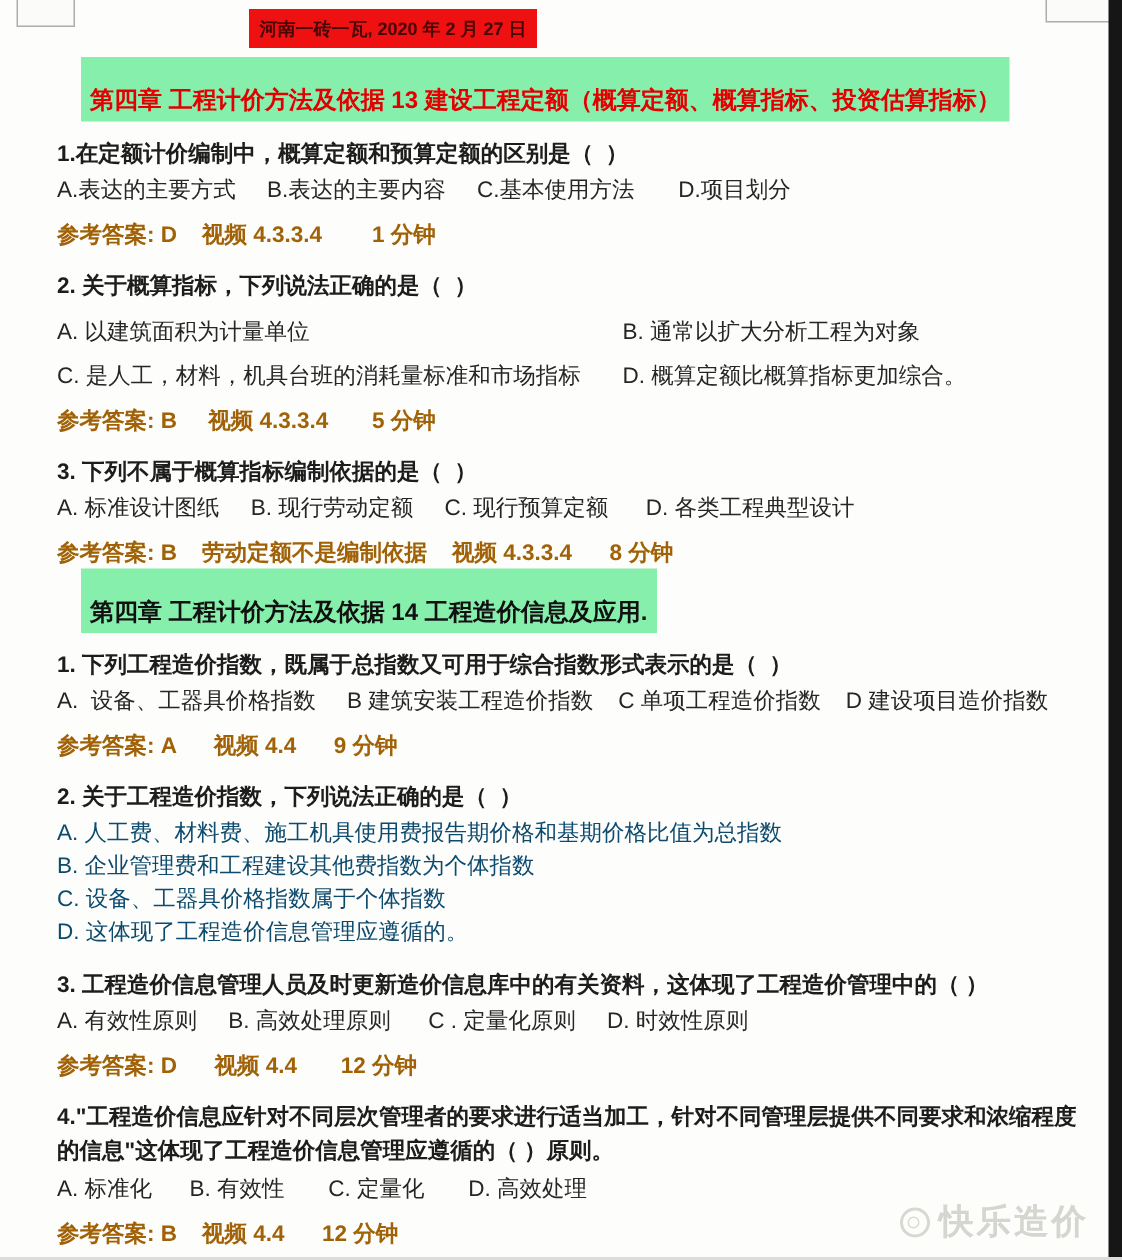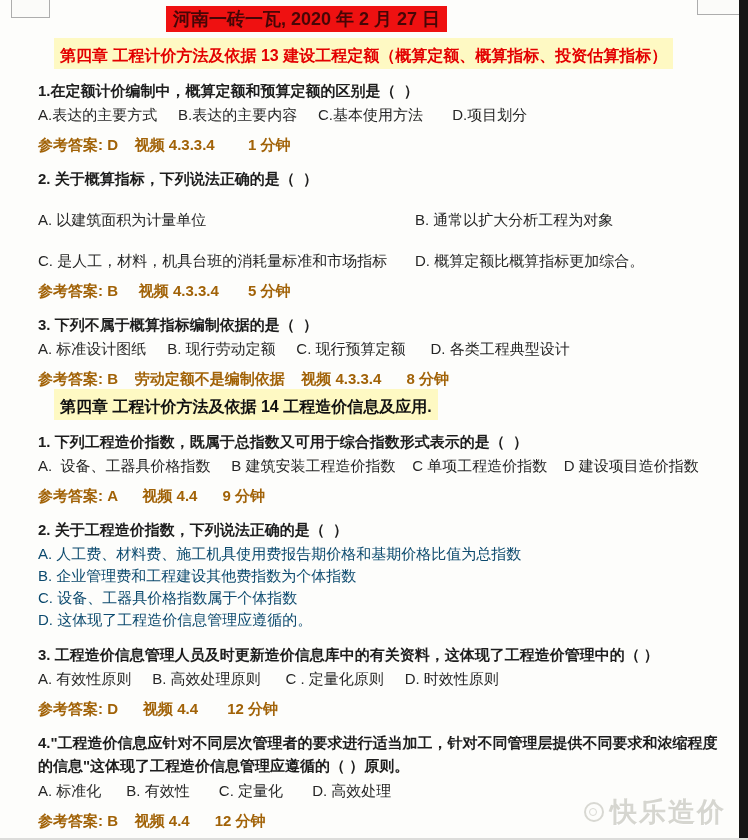--- a/index.html
+++ b/index.html
@@ -20,47 +20,47 @@
   .corner{position:absolute;border:1px solid #adadad;background:#fbfbf9;}
   .corner-left{left:11px;top:-13px;width:37px;height:29px;}
   .corner-right{left:697px;top:-15px;width:48px;height:28px;}
 
   .banner-row{margin:6px 0 0 128px;}
   .banner{
     display:inline-block;
     background:#ef1111;
     color:#470606;
     font-weight:700;
-    font-size:18px;
+    font-size:12px;
     padding:3px 7px 2px 7px;
     line-height:21px;
     white-space:pre-wrap;
   }
   .hl-row{margin-top:6px;margin-left:16px;}
   .hl-row2{margin-left:16px;}
   .hl{
     display:inline-block;
-    background:#fef9c3;
+    background:#86efac;
     font-weight:700;
     font-size:16px;
-    padding:8px 6px 3px 6px;
+    padding:20px 6px 3px 6px;
     line-height:20px;
     white-space:pre-wrap;
   }
   .hl-red{color:#e30000;}
   .hl-black{color:#111111;}
 
   .q-title{font-weight:700;line-height:21px;margin-top:11px;white-space:pre-wrap;}
   .q-title-tall{font-weight:700;line-height:23px;margin-top:12px;white-space:pre-wrap;}
   .opts{line-height:21px;margin-top:3px;white-space:pre-wrap;color:#262626;}
   .opt-grid{
     display:grid;
     grid-template-columns:377px 1fr;
-    row-gap:20px;
-    margin-top:20px;
+    row-gap:8px;
+    margin-top:10px;
     line-height:21px;
   }
   .opt-grid > div{white-space:pre-wrap;color:#262626;}
   .opt-list{margin-top:3px;}
   .opt-list > div{line-height:22px;white-space:pre-wrap;color:#0c4a6e;}
   .answer{
     color:#a16207;
     font-weight:700;
     line-height:21px;
     margin-top:9px;
@@ -82,21 +82,21 @@
     position:relative;
   }
   .wm-logo::after{
     content:"";
     position:absolute;left:3px;top:4px;
     width:6px;height:6px;
     border:1.5px solid #dadad4;
     border-radius:50%;
   }
   .wm-text{
-    font-size:27px;
+    font-size:23px;
     font-weight:700;
     letter-spacing:2px;
     color:#d6d6d0;
     text-shadow:1px 1px 0 #ffffff;
   }
 </style>
 </head>
 <body>
 
 <div class="page">

